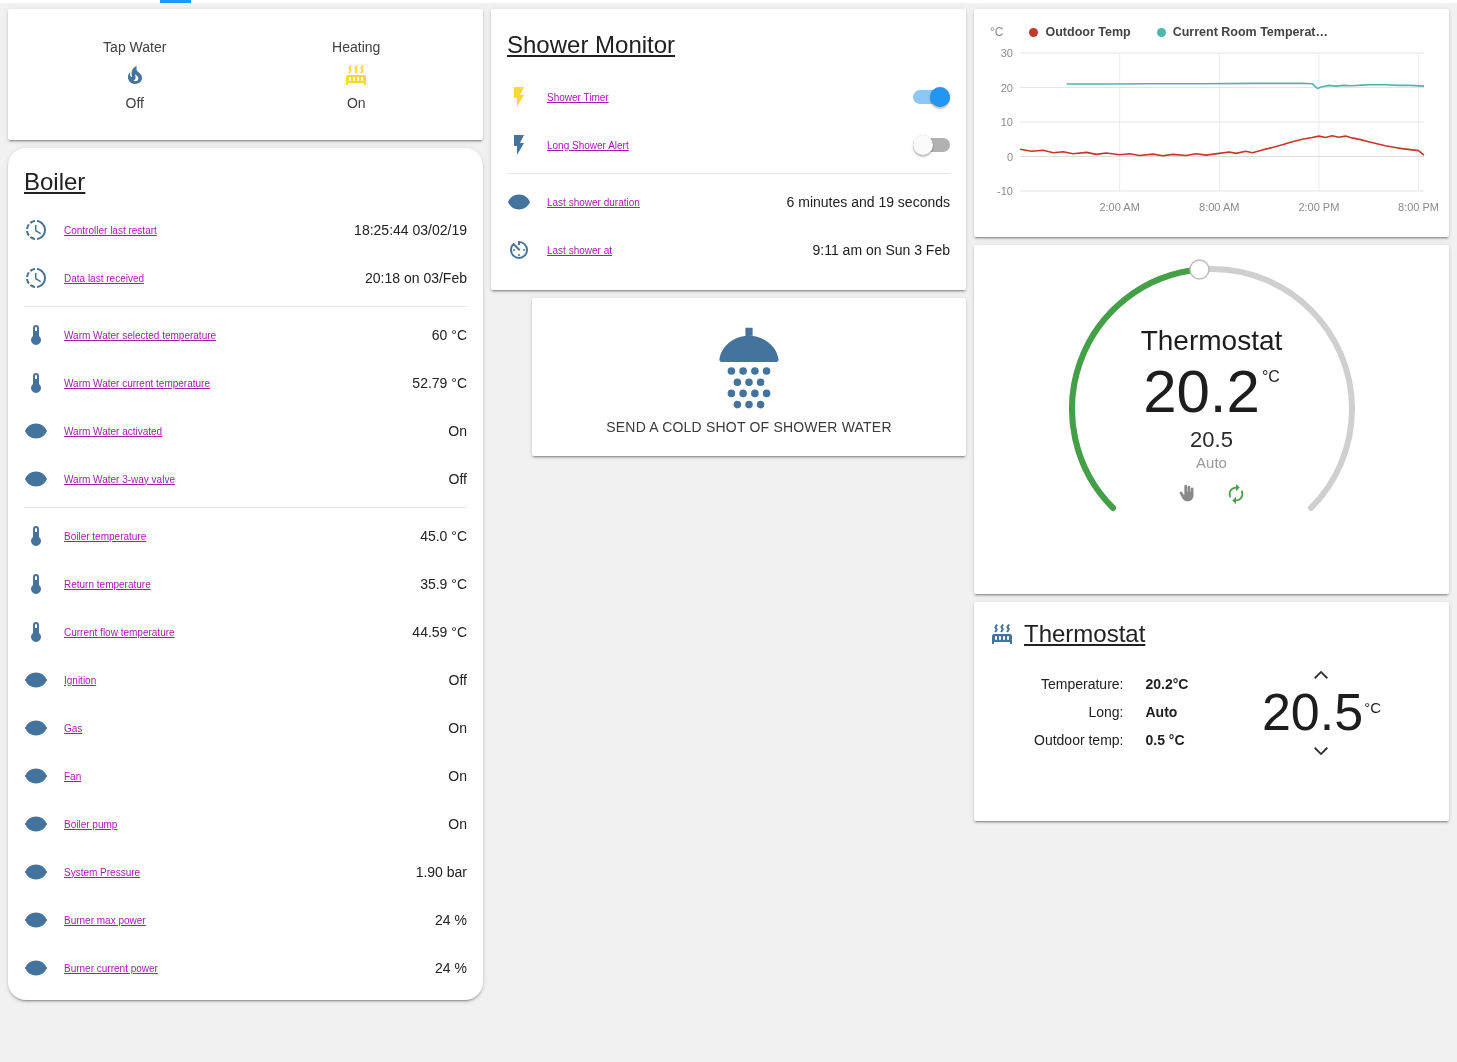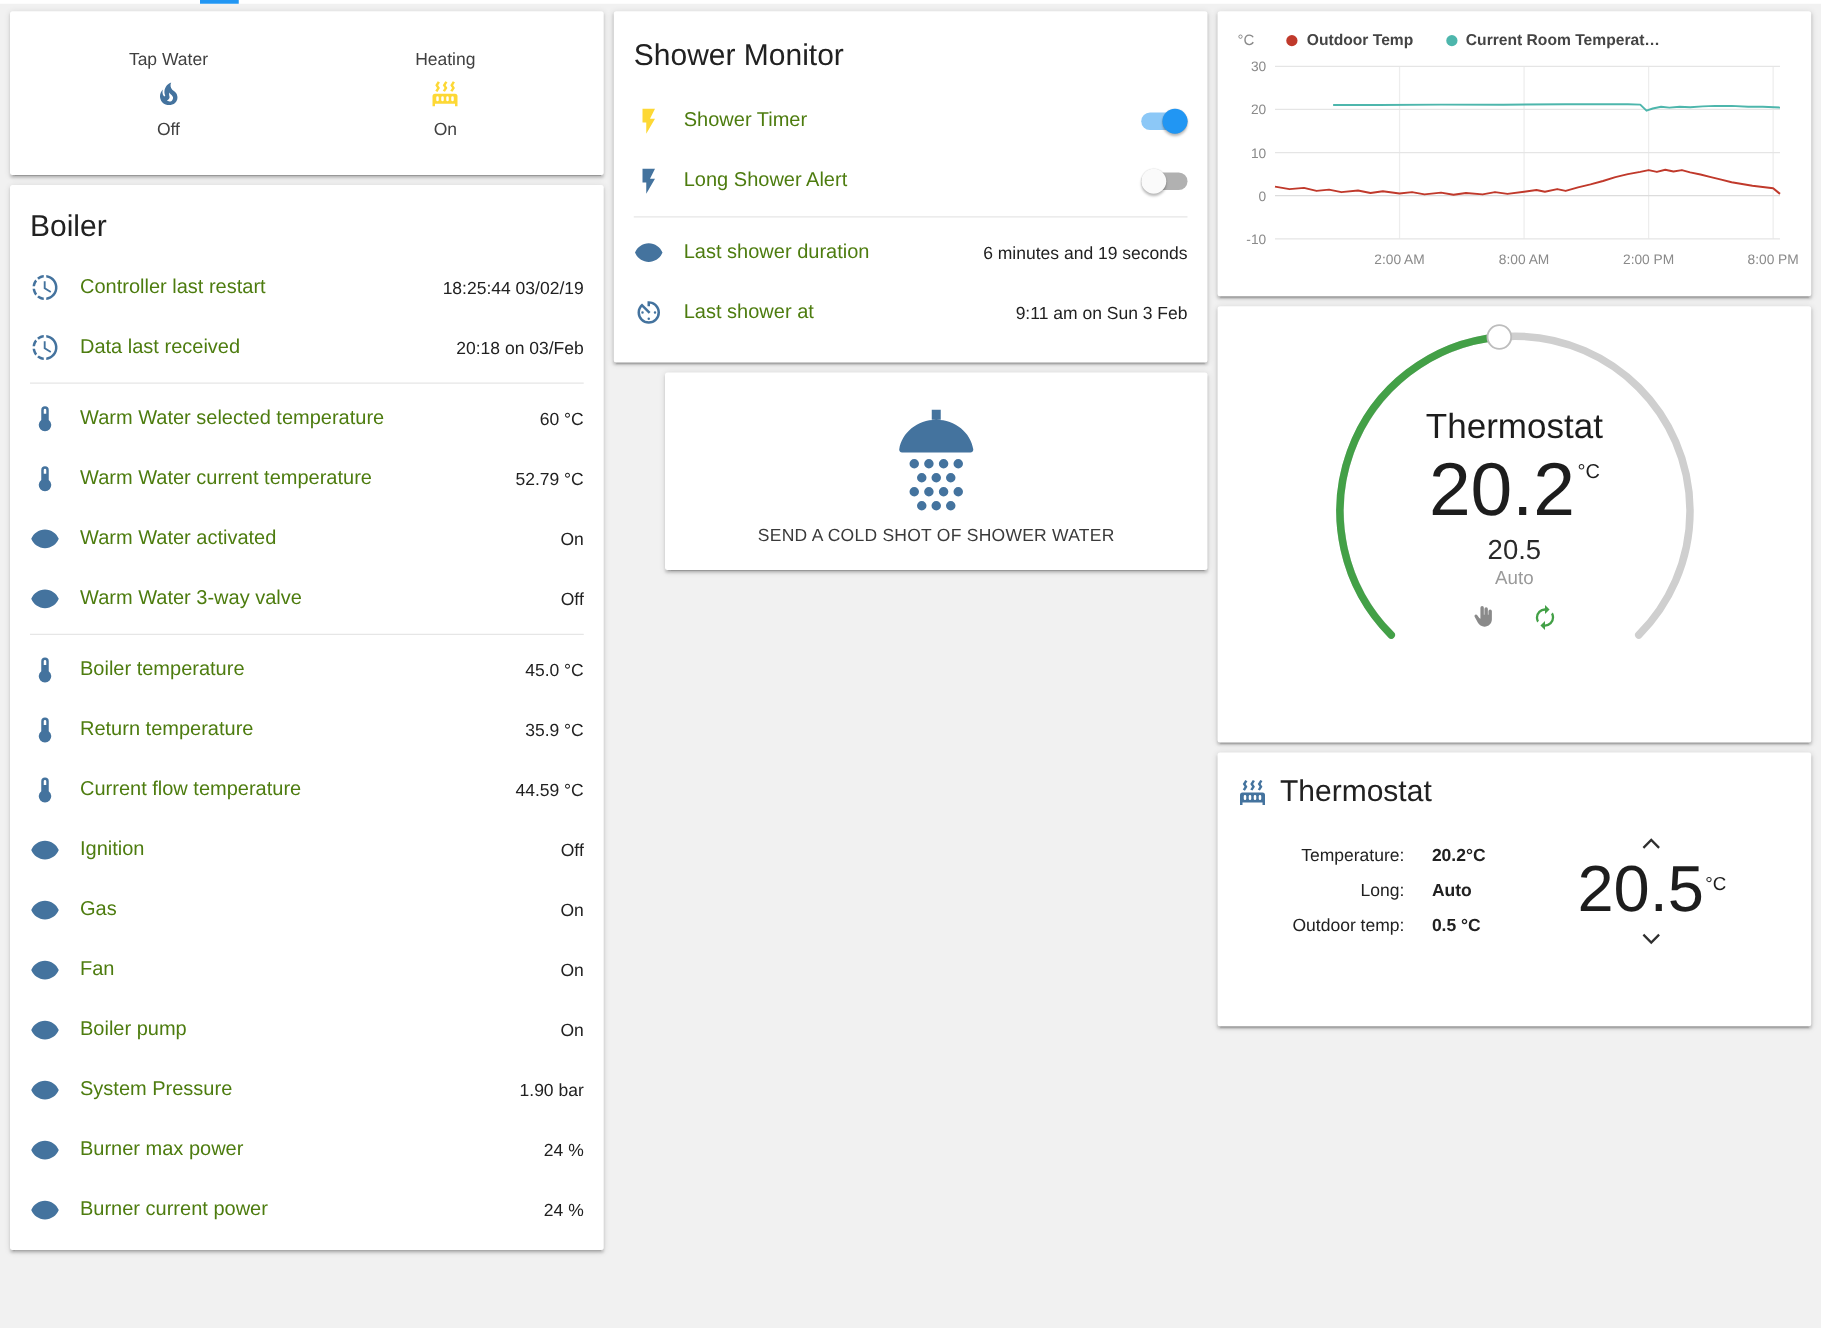--- a/index.html
+++ b/index.html
@@ -21,33 +21,33 @@
     align-items: start;
   }
   .col { display: flex; flex-direction: column; gap: 8px; min-width: 0; }
 
   .card {
     background: #fff;
     border-radius: 2px;
     box-shadow: 0 2px 2px 0 rgba(0,0,0,.14), 0 1px 5px 0 rgba(0,0,0,.12), 0 3px 1px -2px rgba(0,0,0,.2);
   }
 
-  .card-title { font-size: 24px; font-weight: 400; color: #212121; }
+  .card-title { font-size: 24px; font-weight: 400; color: #212121; text-decoration: underline; }
 
   
   .glance { height: 131px; display: flex; align-items: center; padding: 10px 16px; }
   .glance-item { flex: 1; display: flex; flex-direction: column; align-items: center; gap: 8px; cursor: pointer; }
   .glance-label, .glance-state { font-size: 14px; color: #404040; }
 
   
-  .boiler { padding: 14px 16px 8px; }
+  .boiler { padding: 14px 16px 8px; border-radius: 18px; }
   .boiler .card-title { margin: 6px 0 10px; }
   .erow { display: flex; align-items: center; height: 48px; cursor: pointer; }
   .ricon { width: 24px; height: 24px; flex: none; margin-right: 16px; display: inline-flex; }
-  .rlabel { flex: 1; font-size: 16px; color: #4d7c0f; white-space: nowrap; overflow: hidden; text-overflow: ellipsis; }
+  .rlabel { flex: 1; font-size: 10px; color: #a21caf; white-space: nowrap; overflow: hidden; text-overflow: ellipsis; text-decoration: underline; }
   .rvalue { font-size: 14px; color: #212121; margin-left: 8px; text-align: right; white-space: nowrap; }
   .divider { border-top: 1px solid #e6e6e6; margin: 4px 0; }
 
   
   .shower { padding: 18px 16px 16px; }
   .shower .card-title { margin: 4px 0 14px; }
   .switch { position: relative; width: 37px; height: 20px; cursor: pointer; flex: none; margin-left: 8px; }
   .switch .track { position: absolute; left: 0; top: 3px; width: 37px; height: 14px; border-radius: 7px; }
   .switch .thumb { position: absolute; top: 0; width: 20px; height: 20px; border-radius: 50%;
                    box-shadow: 0 2px 2px rgba(0,0,0,.25), 0 0 1px rgba(0,0,0,.2); }

